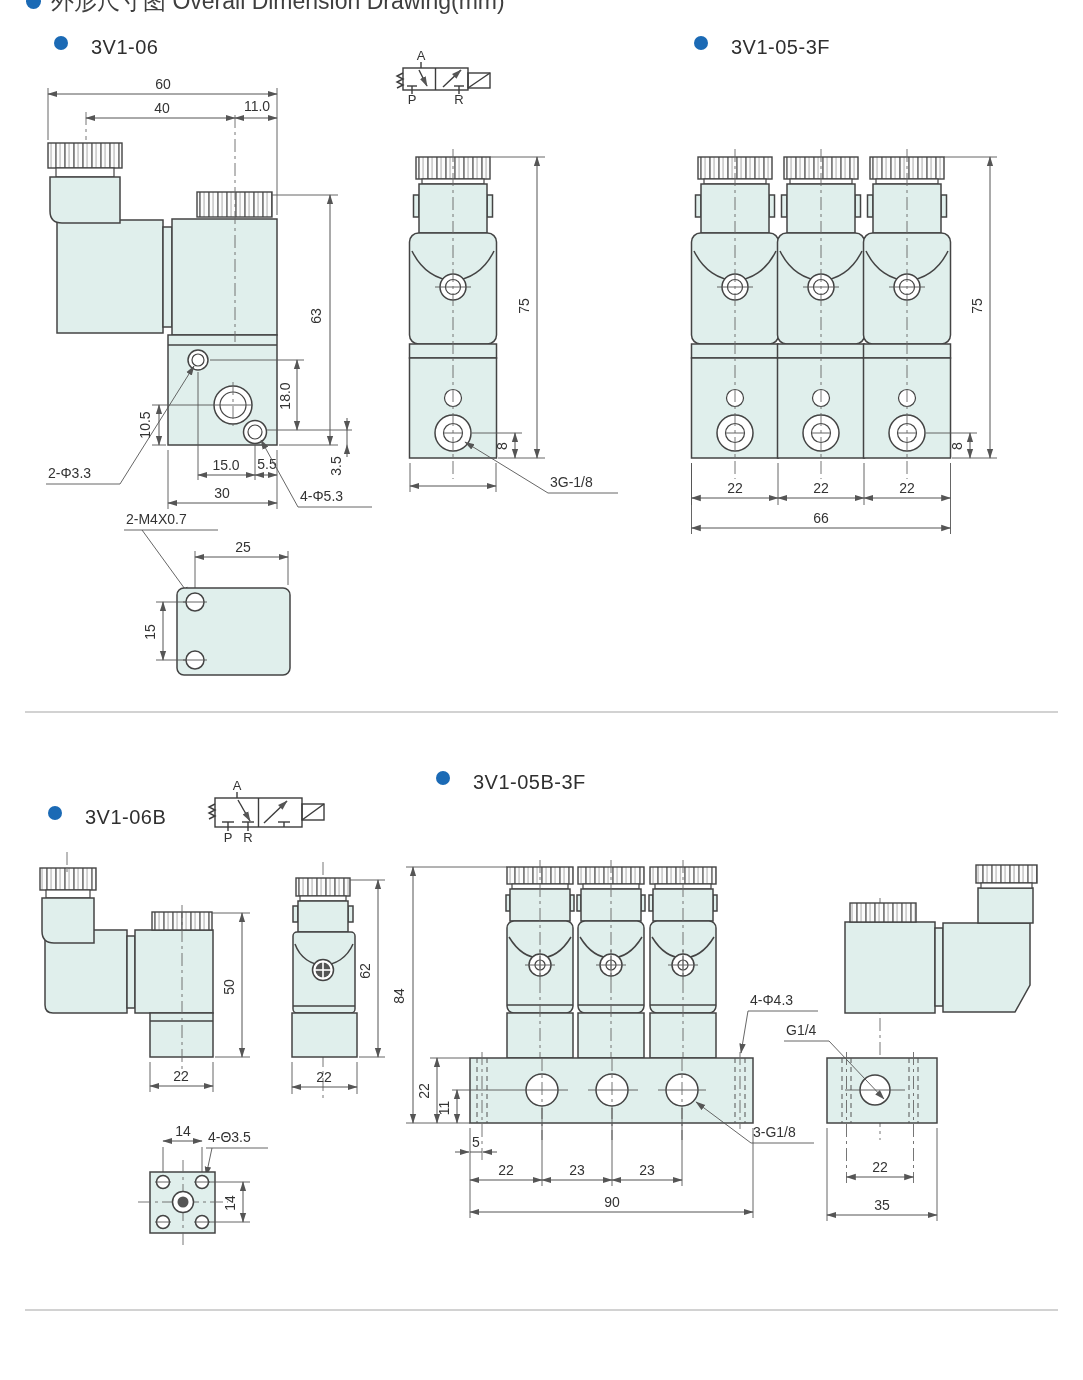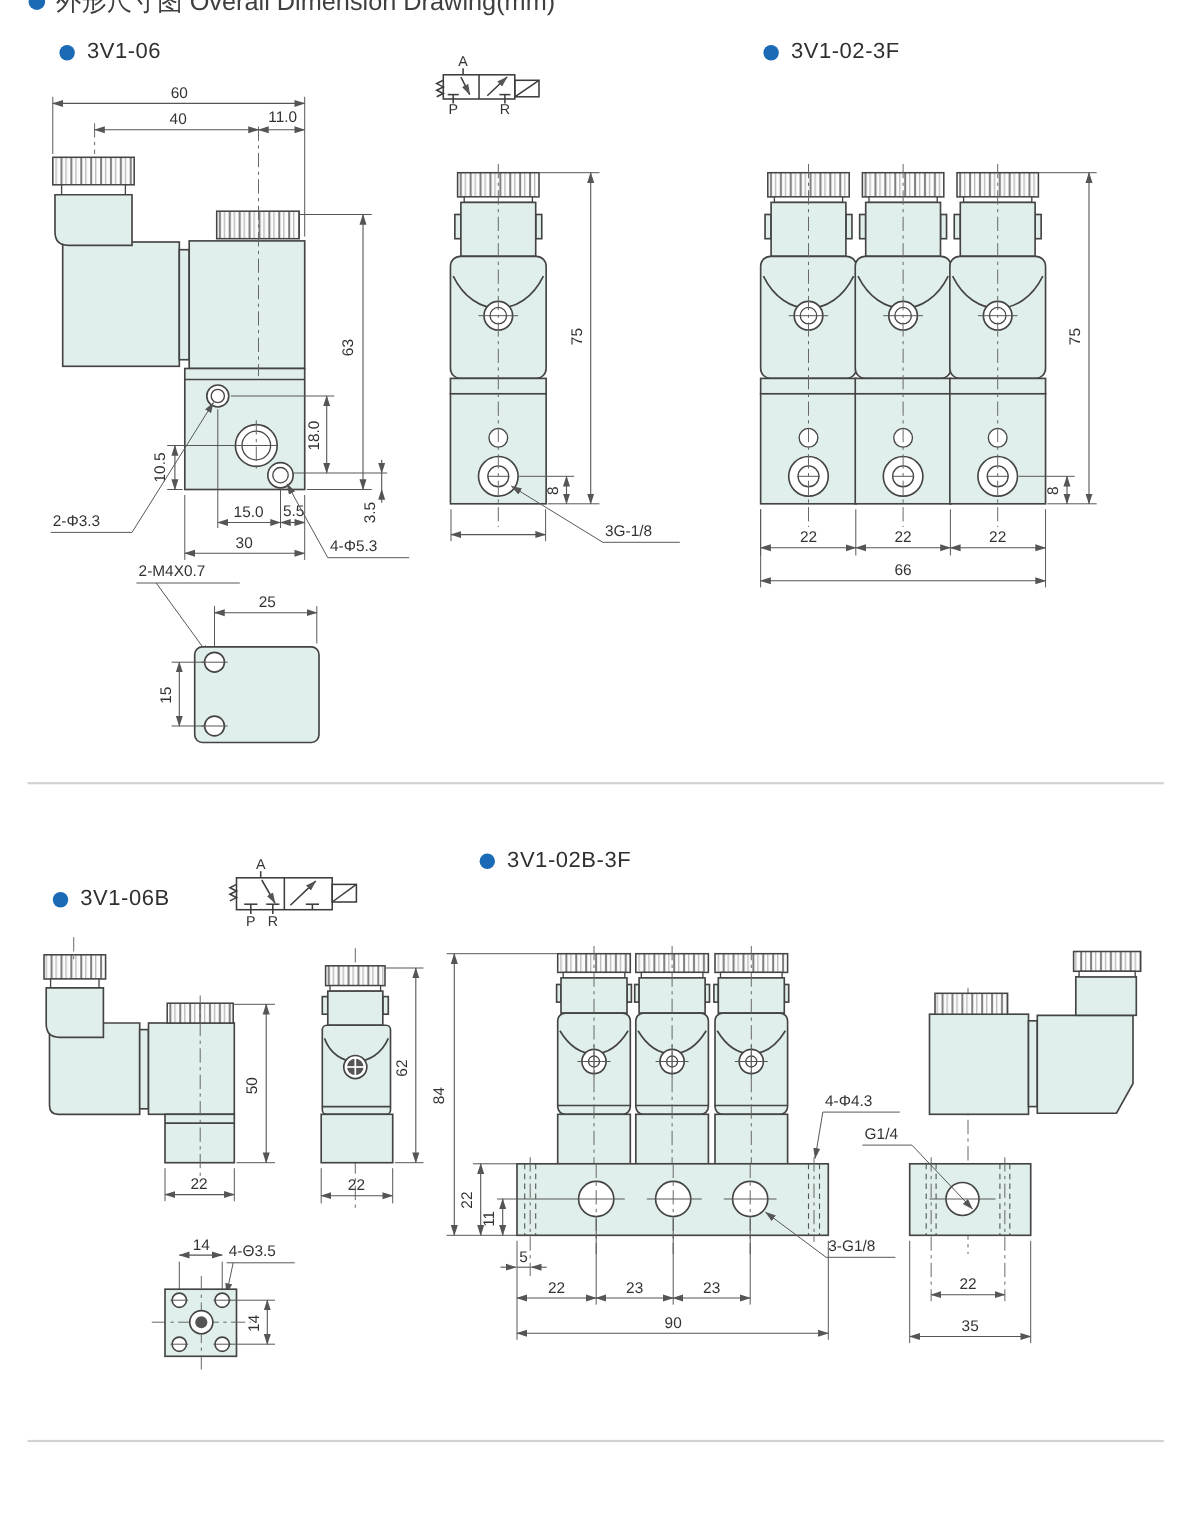--- a/index.html
+++ b/index.html
@@ -3,21 +3,21 @@
 <meta charset="utf-8">
 <style>
   *{margin:0;padding:0;box-sizing:border-box}
   html,body{background:#fff}
   body{width:1083px;height:1380px;position:relative;overflow:hidden;
        font-family:"Liberation Sans",sans-serif;color:#333}
   .header{position:absolute;top:-14px;left:26px;display:flex;align-items:center;gap:10px;
           font-size:23px;color:#3f3f3f;white-space:nowrap}
   .dot{width:14px;height:14px;border-radius:50%;background:#1b6ab5;flex:0 0 auto}
   .header .dot{width:15px;height:15px}
-  .sec-title{position:absolute;display:flex;align-items:center;gap:11px;
+  .sec-title{position:absolute;display:flex;align-items:flex-start;gap:23px;
              font-size:20px;color:#2f2f2f;letter-spacing:.5px;white-space:nowrap}
   .divider{position:absolute;left:25px;width:1033px;height:2px;background:#d2d2d2}
   .drawing{position:absolute;top:0;left:0}
   
   .ol{fill:none;stroke:#444;stroke-width:1.5}
   .fb{fill:#e0efec;stroke:#444;stroke-width:1.5}
   .fw{fill:#fff;stroke:#444;stroke-width:1.5}
   .fw1{fill:#fff;stroke:#444;stroke-width:1.2}
   .kn{fill:url(#kn);stroke:#444;stroke-width:1.4}
   .dim{stroke:#555;stroke-width:1;fill:none}
@@ -37,29 +37,29 @@
   <span class="dot"></span>
   <span>外形尺寸图 Overall Dimension Drawing(mm)</span>
 </div>
 
 <div class="sec-title" style="left:54px;top:36px">
   <span class="dot"></span>
   <span>3V1-06</span>
 </div>
 <div class="sec-title" style="left:694px;top:36px">
   <span class="dot"></span>
-  <span>3V1-02-3F</span>
+  <span>3V1-05-3F</span>
 </div>
 <div class="sec-title" style="left:48px;top:806px">
   <span class="dot"></span>
   <span>3V1-06B</span>
 </div>
 <div class="sec-title" style="left:436px;top:771px">
   <span class="dot"></span>
-  <span>3V1-02B-3F</span>
+  <span>3V1-05B-3F</span>
 </div>
 
 <div class="divider" style="top:711px"></div>
 <div class="divider" style="top:1309px"></div>
 
 <svg class="drawing" width="1083" height="1380" viewBox="0 0 1083 1380">
 <defs>
   <marker id="ar" viewBox="0 0 10 8" refX="9.3" refY="4" markerWidth="10" markerHeight="8" orient="auto-start-reverse" markerUnits="userSpaceOnUse">
     <path d="M10,4 L0,0.8 L0,7.2 Z" fill="#555"></path>
   </marker>

